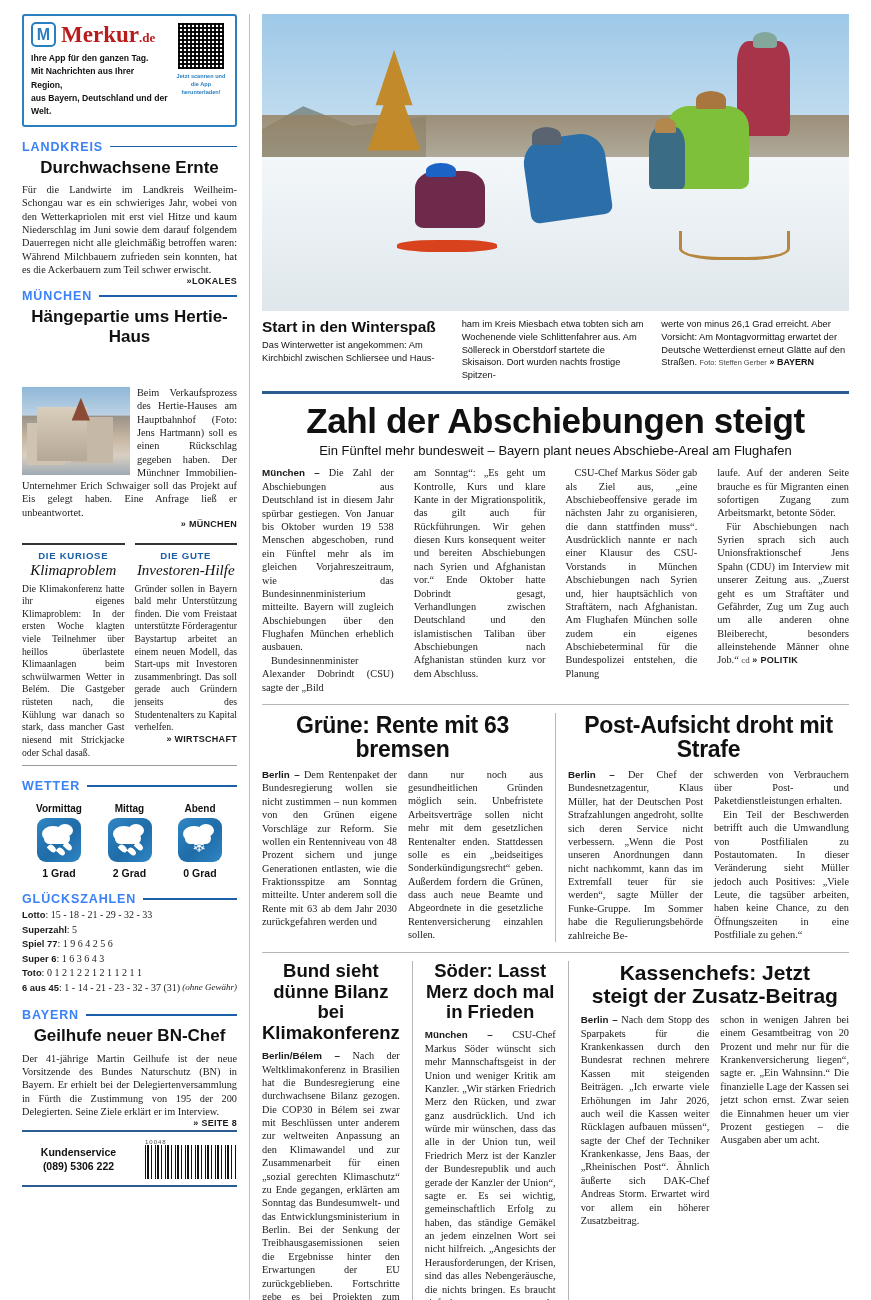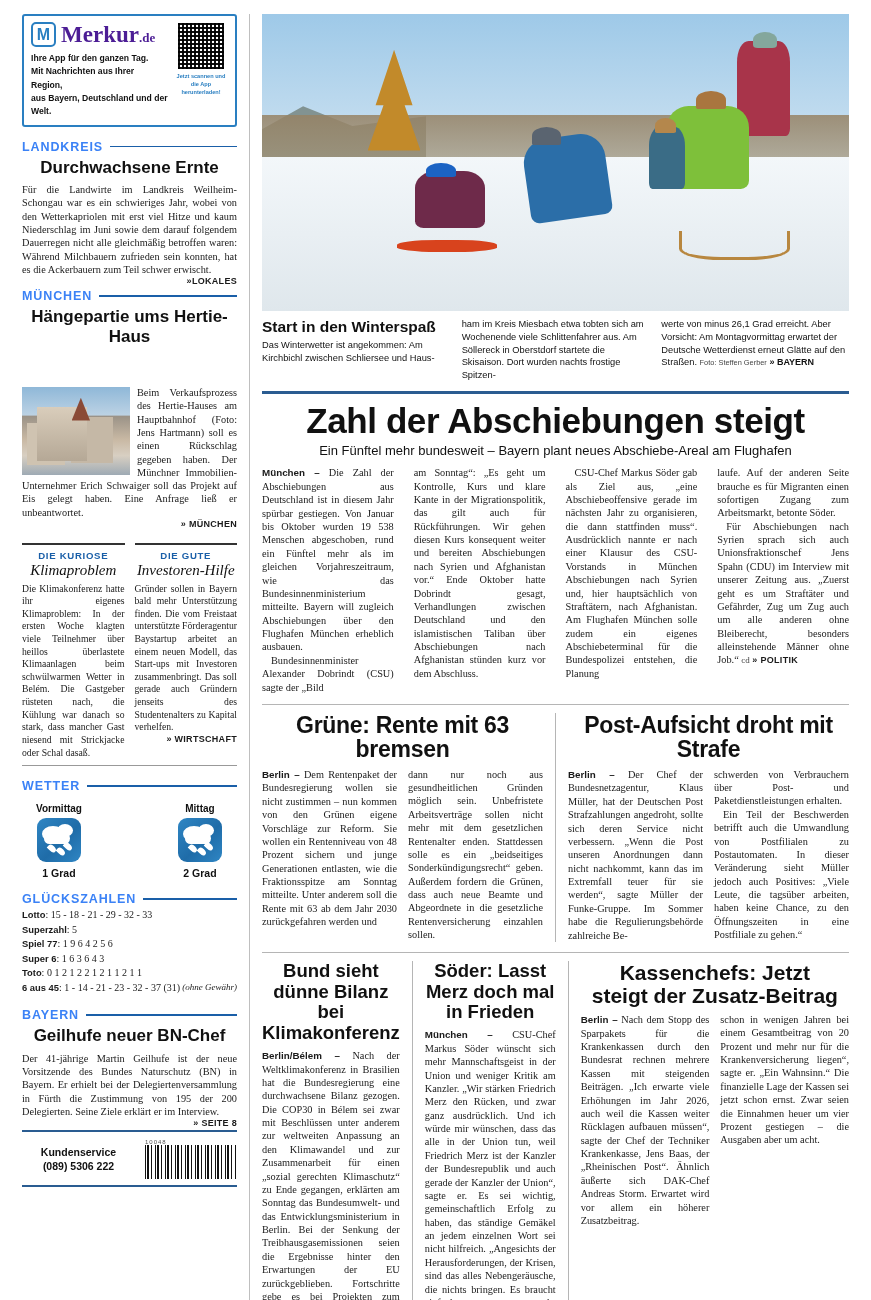--- a/index.html
+++ b/index.html
@@ -57,21 +57,21 @@
   }
   .promo-left { flex:1; }
   .promo-brand { display:flex; align-items:center; gap:5px; }
   .m-logo {
     width:25px;height:25px;border:2px solid #2a7fc1;border-radius:5px;
     display:flex;align-items:center;justify-content:center;
     font-family:"Liberation Sans",sans-serif;font-weight:700;font-size:16px;color:#2a7fc1;
     position:relative;
   }
   .promo-word {
-    font-family:"Liberation Serif",serif; font-weight:700; font-size:23px; color:#4c1d95; line-height:1;
+    font-family:"Liberation Serif",serif; font-weight:700; font-size:23px; color:#b91c1c; line-height:1;
   }
   .promo-word .de { font-size:13px; }
   .promo-lines {
     font-family:"Liberation Sans",sans-serif; font-weight:700;
     font-size:8.6px; line-height:1.55; color:#111; margin-top:5px;
   }
   .qr-wrap { width:54px; text-align:center; }
   .qr {
     width:48px;height:48px;margin:0 auto;
     background:
@@ -338,20 +338,30 @@
           <div class="wx-icon">
             <span class="cloud c1"></span>
               <span class="cloud c2"></span>
               <span class="cloud c3"></span>
             <span class="drop d1"></span>
               <span class="drop d2"></span>
               <span class="drop d3"></span>
           </div>
           <div class="wx-val">2 Grad</div>
         </div>
+        <div class="wx-col">
+          <div class="wx-lab">Abend</div>
+          <div class="wx-icon">
+            <span class="cloud c1"></span>
+              <span class="cloud c2"></span>
+              <span class="cloud c3"></span>
+            <span class="flake">❄</span>
+          </div>
+          <div class="wx-val">0 Grad</div>
+        </div>
       </div>
 
       <div class="kicker">
         <span class="kicker-txt">GLÜCKSZAHLEN</span>
         <span class="kicker-line"></span>
       </div>
       <div class="lot">
         <div><b>Lotto</b>: <span>15 - 18 - 21 - 29 - 32 - 33</span></div>
         <div><b>Superzahl</b>: <span>5</span></div>
         <div><b>Spiel 77</b>: <span>1 9 6 4 2 5 6</span></div>

